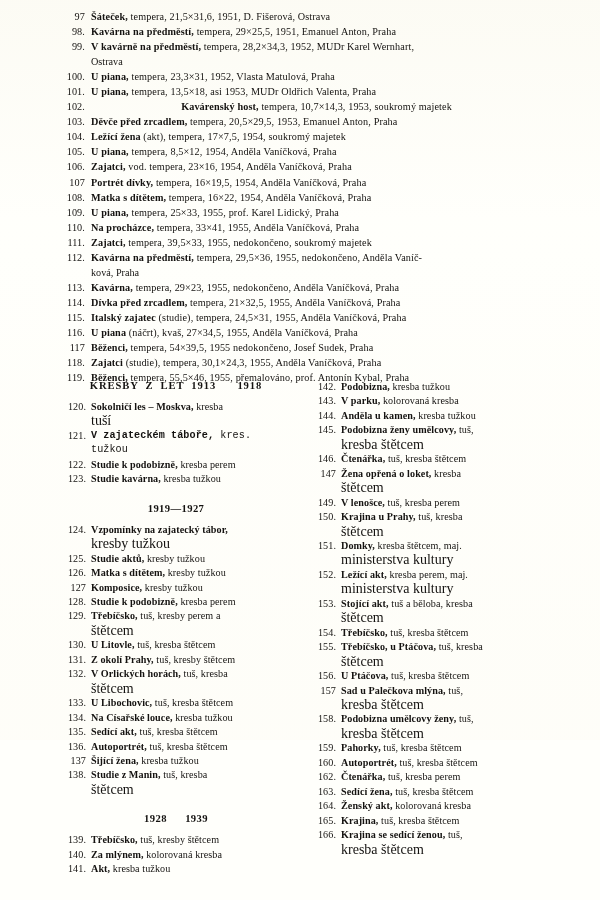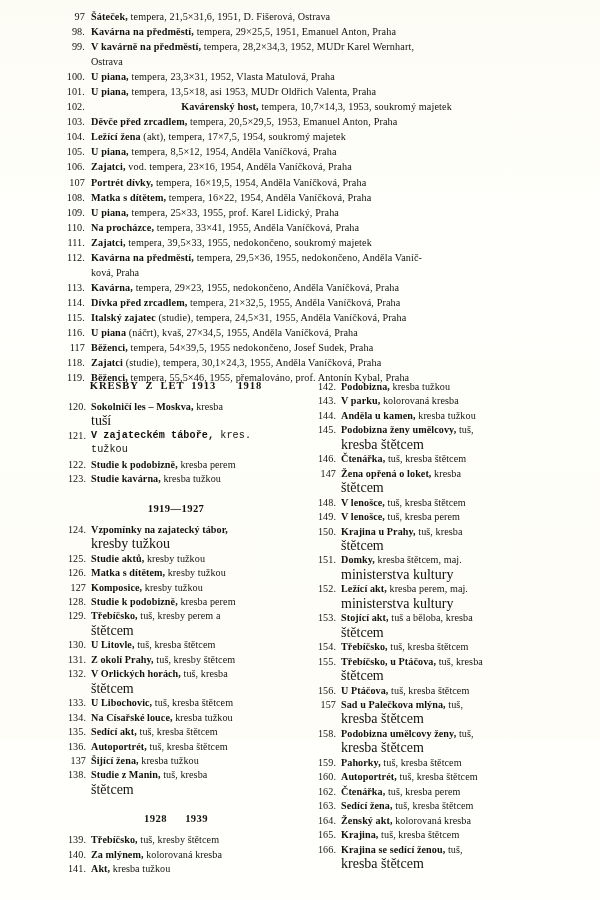--- a/index.html
+++ b/index.html
@@ -384,24 +384,20 @@
           </div>
           <div class="d-entry">
             <span class="d-num">147</span>
             <span class="d-body"><span class="ttl">Žena opřená o loket,</span><span> kresba</span></span>
           </div>
           <div class="d-cont">
             <span class="d-num">147</span>
             <span class="d-body">štětcem</span>
           </div>
           <div class="d-entry">
-            <span class="d-num">148.</span>
-            <span class="d-body" style="text-align: left;"><span class="ttl">V lenošce,</span><span> tuš, kresba štětcem</span></span>
-          </div>
-          <div class="d-entry">
             <span class="d-num">149.</span>
             <span class="d-body" style="text-align: left;"><span class="ttl">V lenošce,</span><span> tuš, kresba perem</span></span>
           </div>
           <div class="d-entry">
             <span class="d-num">150.</span>
             <span class="d-body"><span class="ttl">Krajina u Prahy,</span><span> tuš, kresba</span></span>
           </div>
           <div class="d-cont">
             <span class="d-num">150.</span>
             <span class="d-body">štětcem</span>

